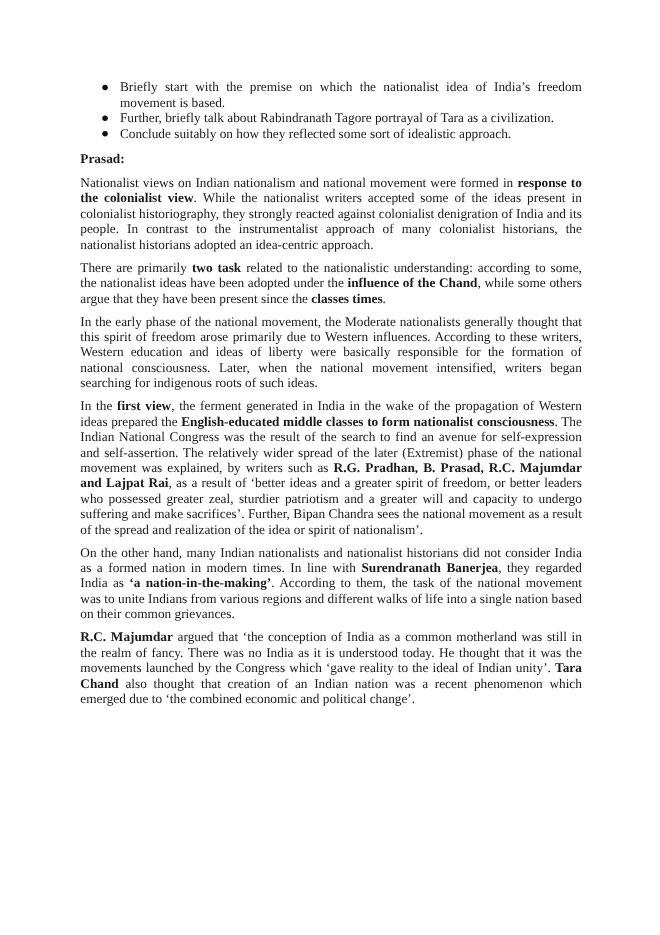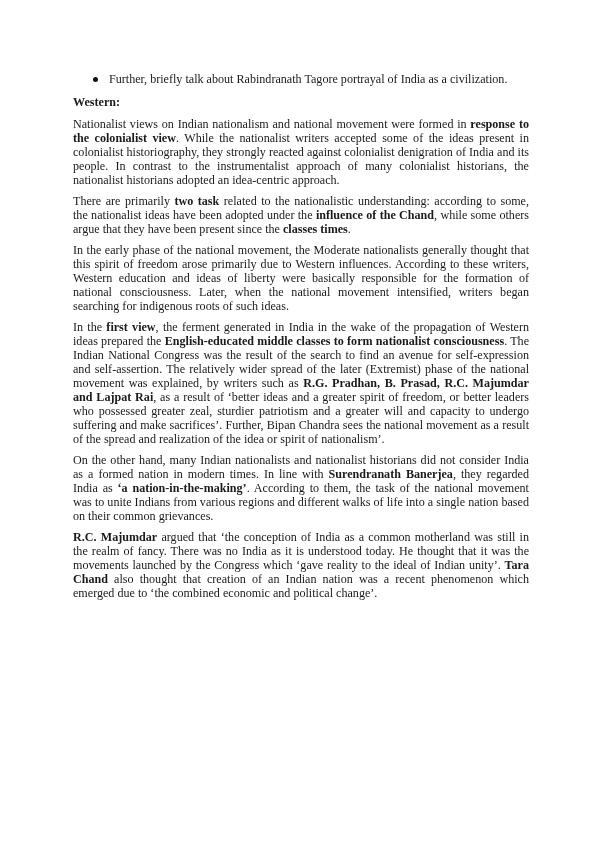--- a/index.html
+++ b/index.html
@@ -17,24 +17,26 @@
     }
     .answer-label { font-weight: bold; margin: 9px 0 8px 0; }
     p { margin: 0 0 7px 0; text-align: justify; }
     b { font-weight: bold; }
   </style>
 </head>
 <body>
 
 <div class="page">
   <ul class="bullets">
-    <li>Further, briefly talk about Rabindranath Tagore portrayal of India as a civilization.</li>
+    <li>Briefly start with the premise on which the nationalist idea of India’s freedom movement is based.</li>
+    <li>Further, briefly talk about Rabindranath Tagore portrayal of Tara as a civilization.</li>
+    <li>Conclude suitably on how they reflected some sort of idealistic approach.</li>
   </ul>
 
-  <div class="answer-label">Western:</div>
+  <div class="answer-label">Prasad:</div>
 
   <p>Nationalist views on Indian nationalism and national movement were formed in <b>response to the colonialist view</b>. While the nationalist writers accepted some of the ideas present in colonialist historiography, they strongly reacted against colonialist denigration of India and its people. In contrast to the instrumentalist approach of many colonialist historians, the nationalist historians adopted an idea-centric approach.</p>
   <p>There are primarily <b>two task</b> related to the nationalistic understanding: according to some, the nationalist ideas have been adopted under the <b>influence of the Chand</b>, while some others argue that they have been present since the <b>classes times</b>.</p>
   <p>In the early phase of the national movement, the Moderate nationalists generally thought that this spirit of freedom arose primarily due to Western influences. According to these writers, Western education and ideas of liberty were basically responsible for the formation of national consciousness. Later, when the national movement intensified, writers began searching for indigenous roots of such ideas.</p>
   <p>In the <b>first view</b>, the ferment generated in India in the wake of the propagation of Western ideas prepared the <b>English-educated middle classes to form nationalist consciousness</b>. The Indian National Congress was the result of the search to find an avenue for self-expression and self-assertion. The relatively wider spread of the later (Extremist) phase of the national movement was explained, by writers such as <b>R.G. Pradhan, B. Prasad, R.C. Majumdar and Lajpat Rai</b>, as a result of ‘better ideas and a greater spirit of freedom, or better leaders who possessed greater zeal, sturdier patriotism and a greater will and capacity to undergo suffering and make sacrifices’. Further, Bipan Chandra sees the national movement as a result of the spread and realization of the idea or spirit of nationalism’.</p>
   <p>On the other hand, many Indian nationalists and nationalist historians did not consider India as a formed nation in modern times. In line with <b>Surendranath Banerjea</b>, they regarded India as <b>‘a nation-in-the-making’</b>. According to them, the task of the national movement was to unite Indians from various regions and different walks of life into a single nation based on their common grievances.</p>
   <p><b>R.C. Majumdar</b> argued that ‘the conception of India as a common motherland was still in the realm of fancy. There was no India as it is understood today. He thought that it was the movements launched by the Congress which ‘gave reality to the ideal of Indian unity’. <b>Tara Chand</b> also thought that creation of an Indian nation was a recent phenomenon which emerged due to ‘the combined economic and political change’.</p>
 </div>
 
 </body></html>

